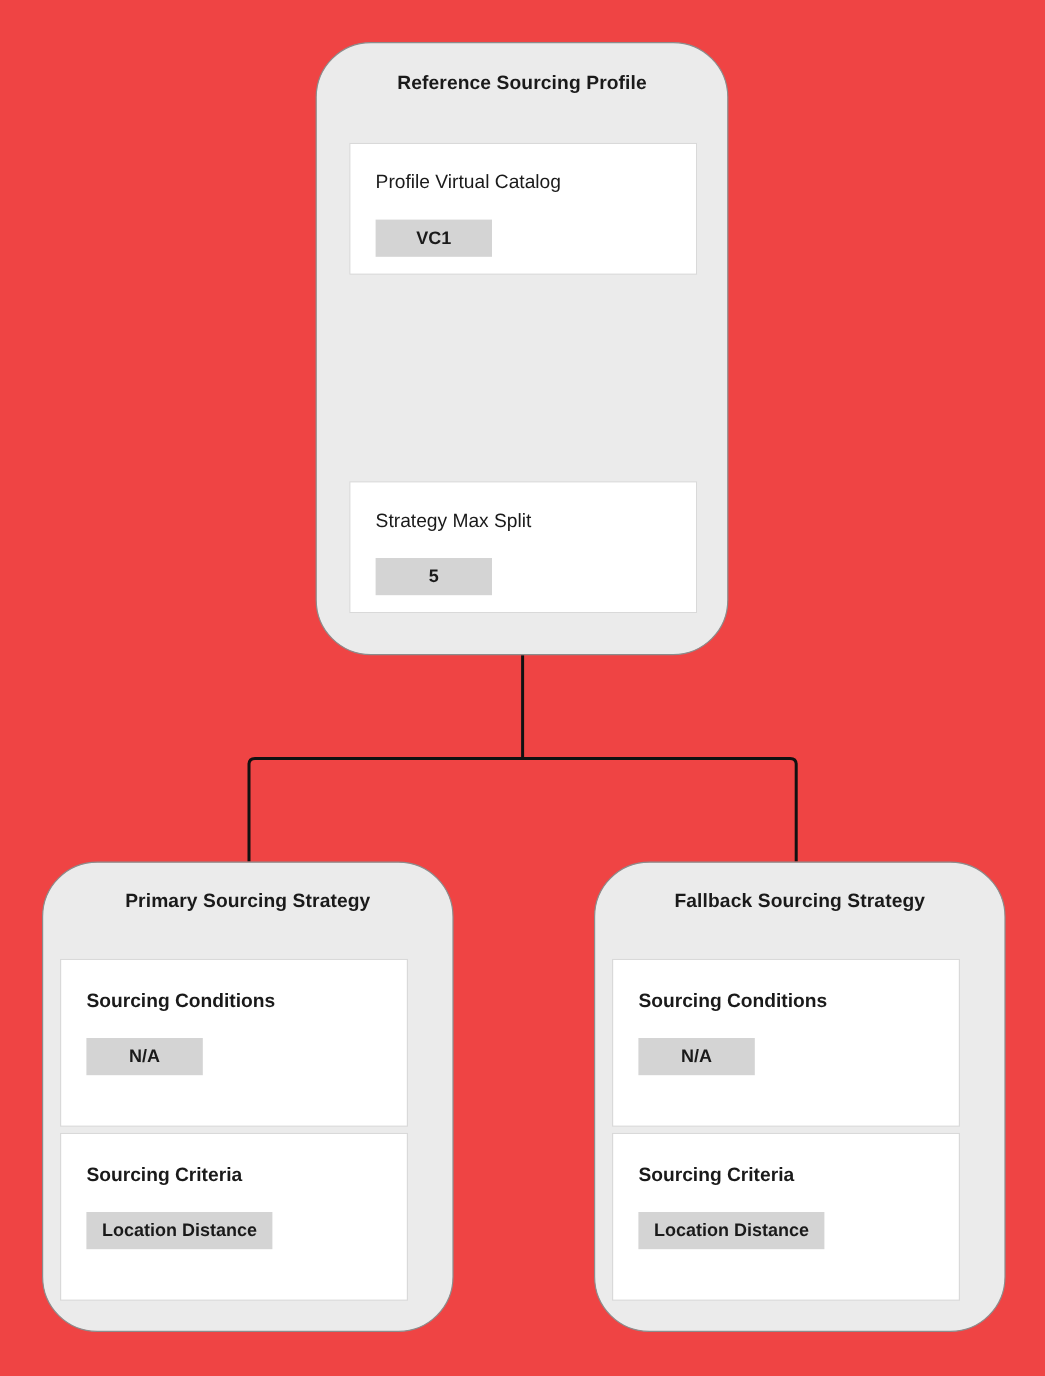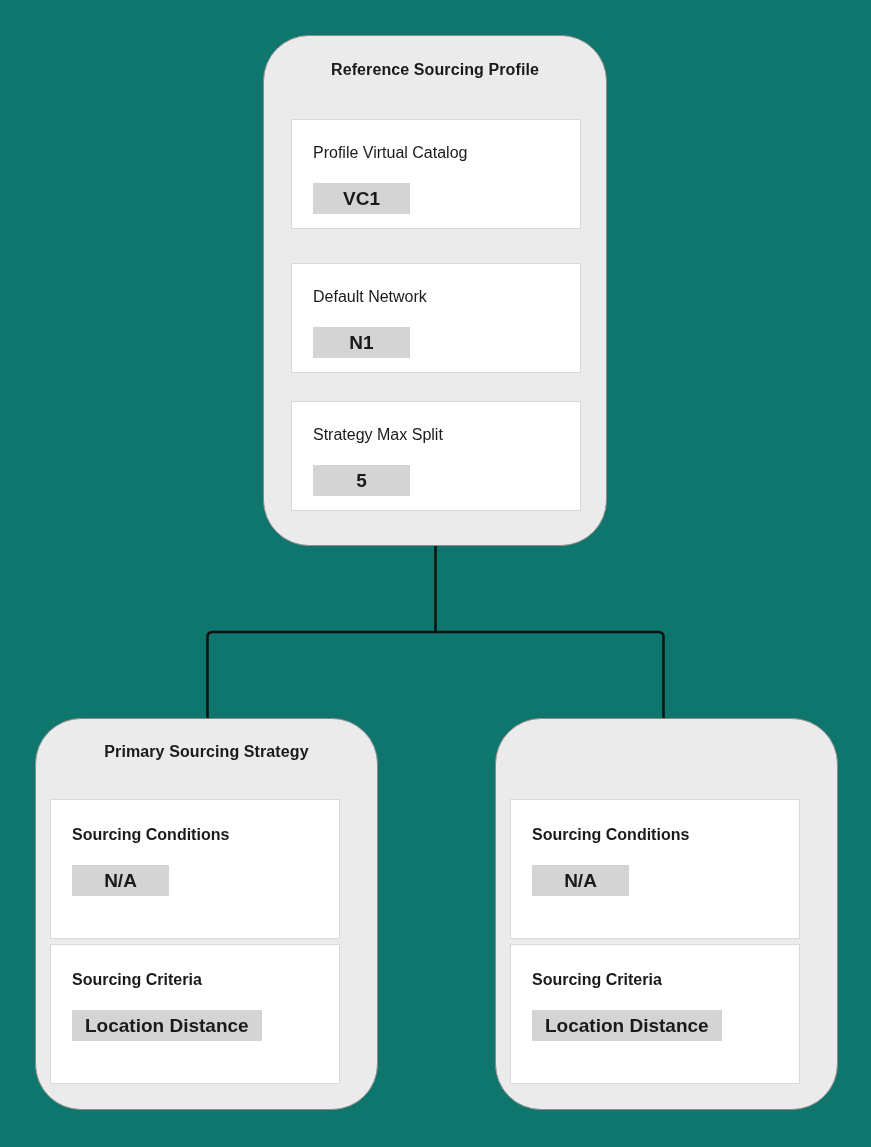--- a/index.html
+++ b/index.html
@@ -1,18 +1,18 @@
 <!DOCTYPE html>
 <html><head>
 <meta charset="utf-8">
 <style>
   html, body { margin:0; padding:0; background:#ffffff; }
   .canvas {
     position:relative; width:871px; height:1147px;
-    background:#0f766e; overflow:hidden;
+    background:#ef4444; overflow:hidden;
     font-family:"Liberation Sans", sans-serif; color:#1a1a1a;
   }
   svg.connectors { position:absolute; left:0; top:0; z-index:0; }
   .node {
     position:absolute; box-sizing:border-box;
     background:#ebebeb; border:1px solid #8c8c8c; border-radius:46px;
     z-index:1;
   }
   .node-title {
     position:absolute; left:0; right:0; text-align:center;
@@ -22,21 +22,21 @@
     position:absolute; box-sizing:border-box;
     background:#ffffff; border:1px solid #d9d9d9;
   }
   .card-label { position:absolute; left:21px; font-size:16px; white-space:nowrap; }
   .card-label.bold { font-weight:bold; }
   .badge {
     position:absolute; left:21px; box-sizing:border-box;
     min-width:97px; height:31px; padding:0 13px;
     background:#d4d4d4;
     display:flex; align-items:center; justify-content:center;
-    font-size:19px; font-weight:bold; white-space:nowrap;
+    font-size:15px; font-weight:bold; white-space:nowrap;
   }
   
   .node.root { left:263px; top:35px; width:344px; height:511px; }
   .node.root .node-title { top:25px; }
   .node.root .card { left:27px; width:290px; height:110px; }
   .node.root .card.f0 { top:83px; }
   .node.root .card.f1 { top:227px; }
   .node.root .card.f2 { top:365px; }
   .node.root .card-label { top:24px; }
   .node.root .badge { top:63px; }
@@ -62,24 +62,20 @@
   </svg>
 
   <div class="node root">
     <div class="node-title">Reference Sourcing Profile</div>
 
     <div class="card f0">
       <div class="card-label">Profile Virtual Catalog</div>
       <div class="badge">VC1</div>
     </div>
 
-    <div class="card f1">
-      <div class="card-label">Default Network</div>
-      <div class="badge">N1</div>
-    </div>
 
     <div class="card f2">
       <div class="card-label">Strategy Max Split</div>
       <div class="badge">5</div>
     </div>
   </div>
 
   <div class="node child left">
     <div class="node-title">Primary Sourcing Strategy</div>
 
@@ -88,20 +84,21 @@
       <div class="badge">N/A</div>
     </div>
 
     <div class="card f1">
       <div class="card-label bold">Sourcing Criteria</div>
       <div class="badge">Location Distance</div>
     </div>
   </div>
 
   <div class="node child right">
+    <div class="node-title">Fallback Sourcing Strategy</div>
 
     <div class="card f0">
       <div class="card-label bold">Sourcing Conditions</div>
       <div class="badge">N/A</div>
     </div>
 
     <div class="card f1">
       <div class="card-label bold">Sourcing Criteria</div>
       <div class="badge">Location Distance</div>
     </div>

